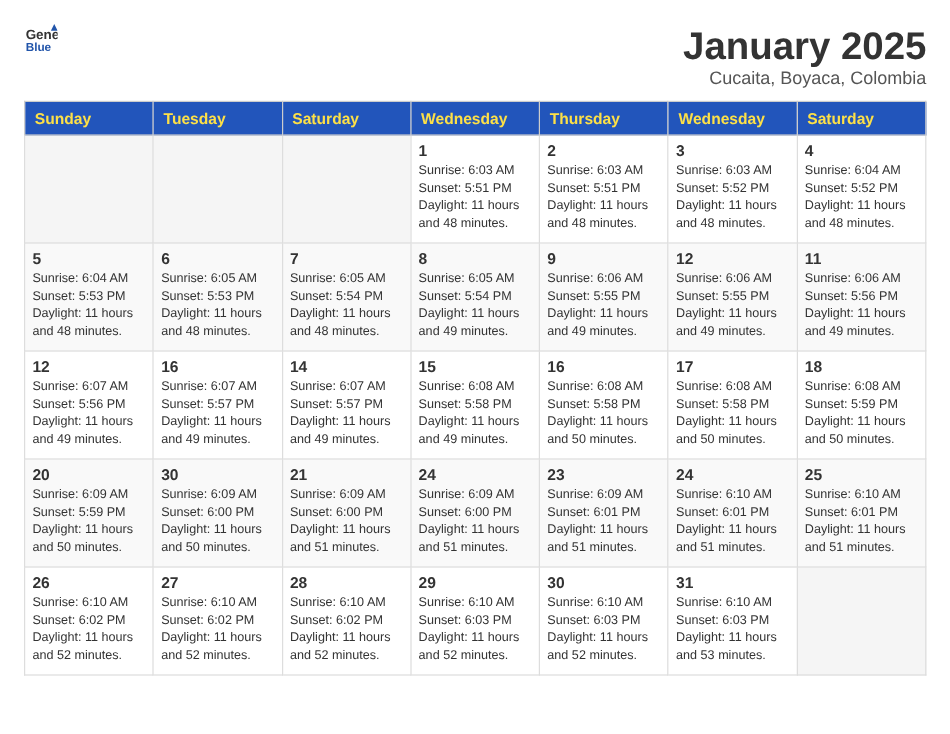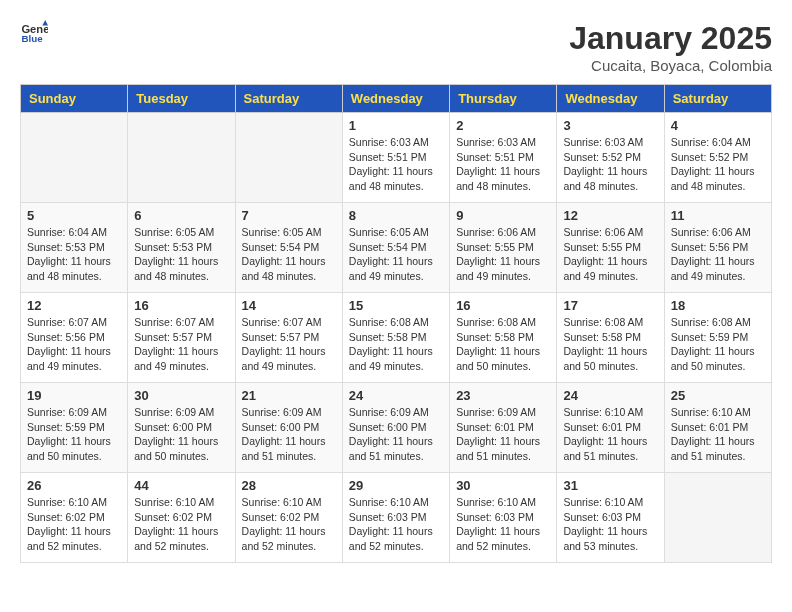--- a/index.html
+++ b/index.html
@@ -221,21 +221,21 @@
         </td>
         <td>
           <span class="day-number">18</span>
           <div class="day-info" style="white-space: pre-line;">Sunrise: 6:08 AM
 Sunset: 5:59 PM
 Daylight: 11 hours and 50 minutes.</div>
         </td>
       </tr>
       <tr>
         <td>
-          <span class="day-number">19</span>
+          <span class="day-number">20</span>
           <div class="day-info" style="white-space: pre-line;">Sunrise: 6:09 AM
 Sunset: 5:59 PM
 Daylight: 11 hours and 50 minutes.</div>
         </td>
         <td>
           <span class="day-number">30</span>
           <div class="day-info" style="white-space: pre-line;">Sunrise: 6:09 AM
 Sunset: 6:00 PM
 Daylight: 11 hours and 50 minutes.</div>
         </td>
@@ -271,21 +271,21 @@
         </td>
       </tr>
       <tr>
         <td>
           <span class="day-number">26</span>
           <div class="day-info" style="white-space: pre-line;">Sunrise: 6:10 AM
 Sunset: 6:02 PM
 Daylight: 11 hours and 52 minutes.</div>
         </td>
         <td>
-          <span class="day-number">44</span>
+          <span class="day-number">27</span>
           <div class="day-info" style="white-space: pre-line;">Sunrise: 6:10 AM
 Sunset: 6:02 PM
 Daylight: 11 hours and 52 minutes.</div>
         </td>
         <td>
           <span class="day-number">28</span>
           <div class="day-info" style="white-space: pre-line;">Sunrise: 6:10 AM
 Sunset: 6:02 PM
 Daylight: 11 hours and 52 minutes.</div>
         </td>

